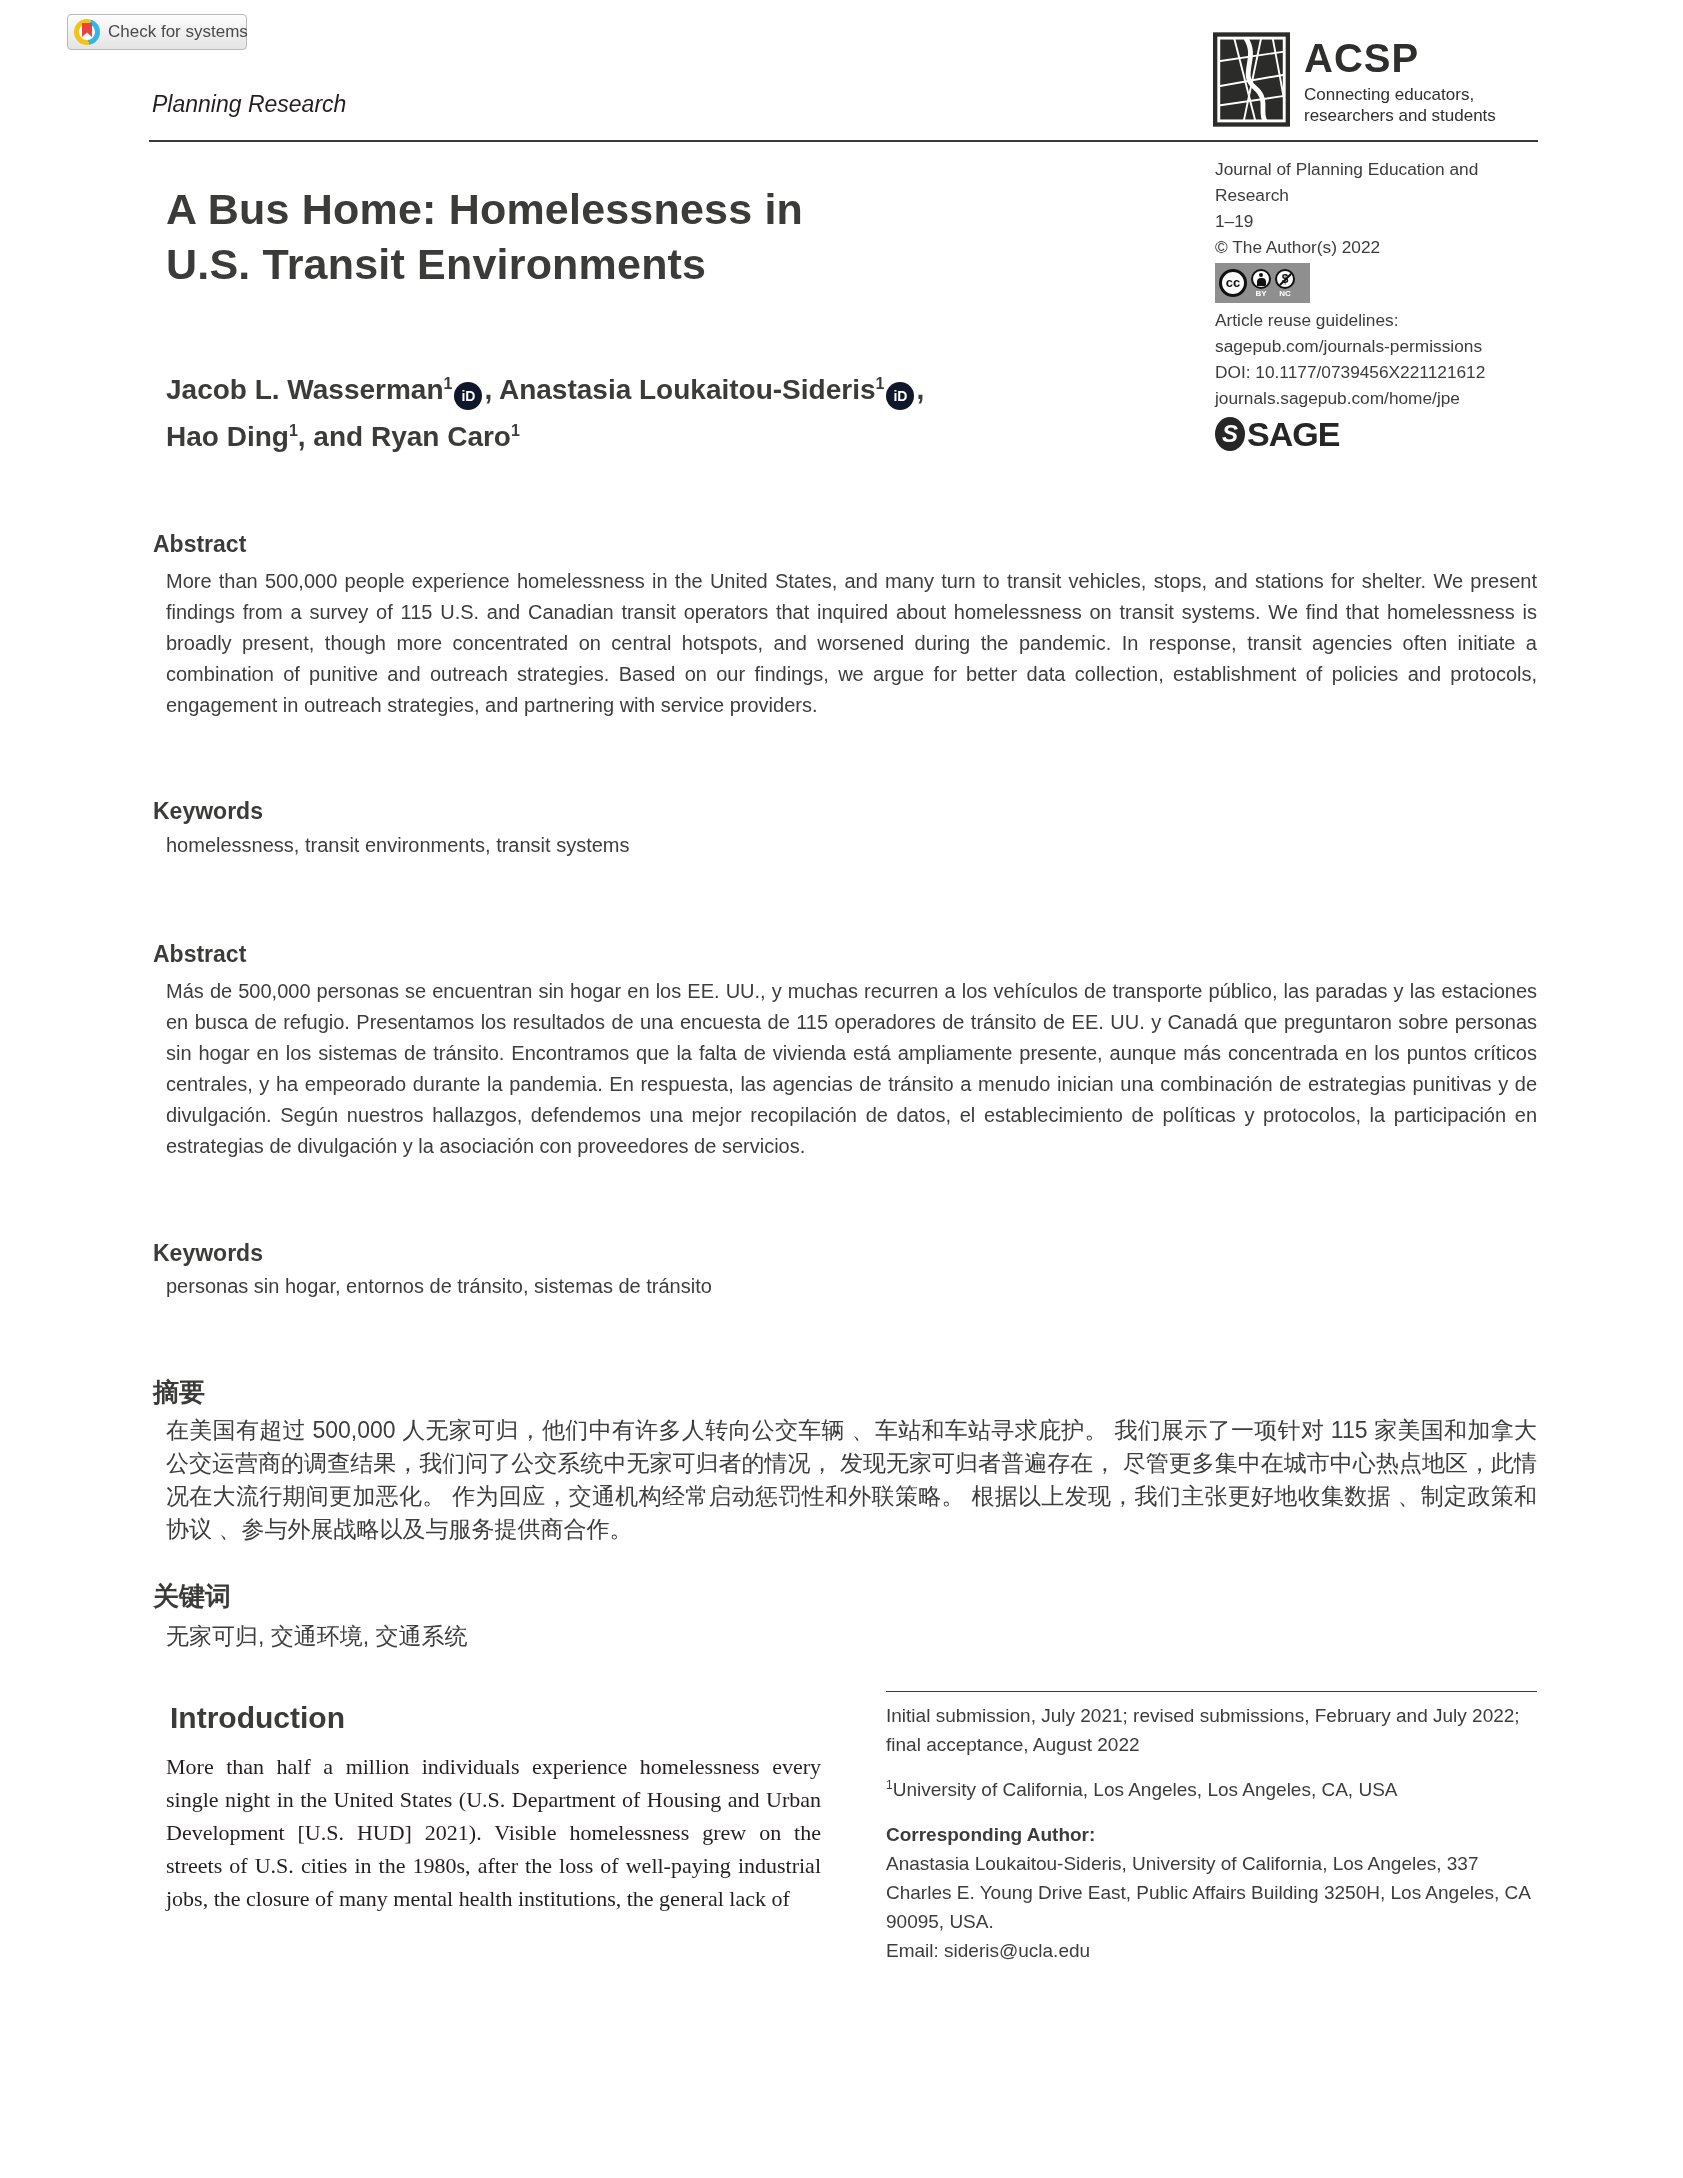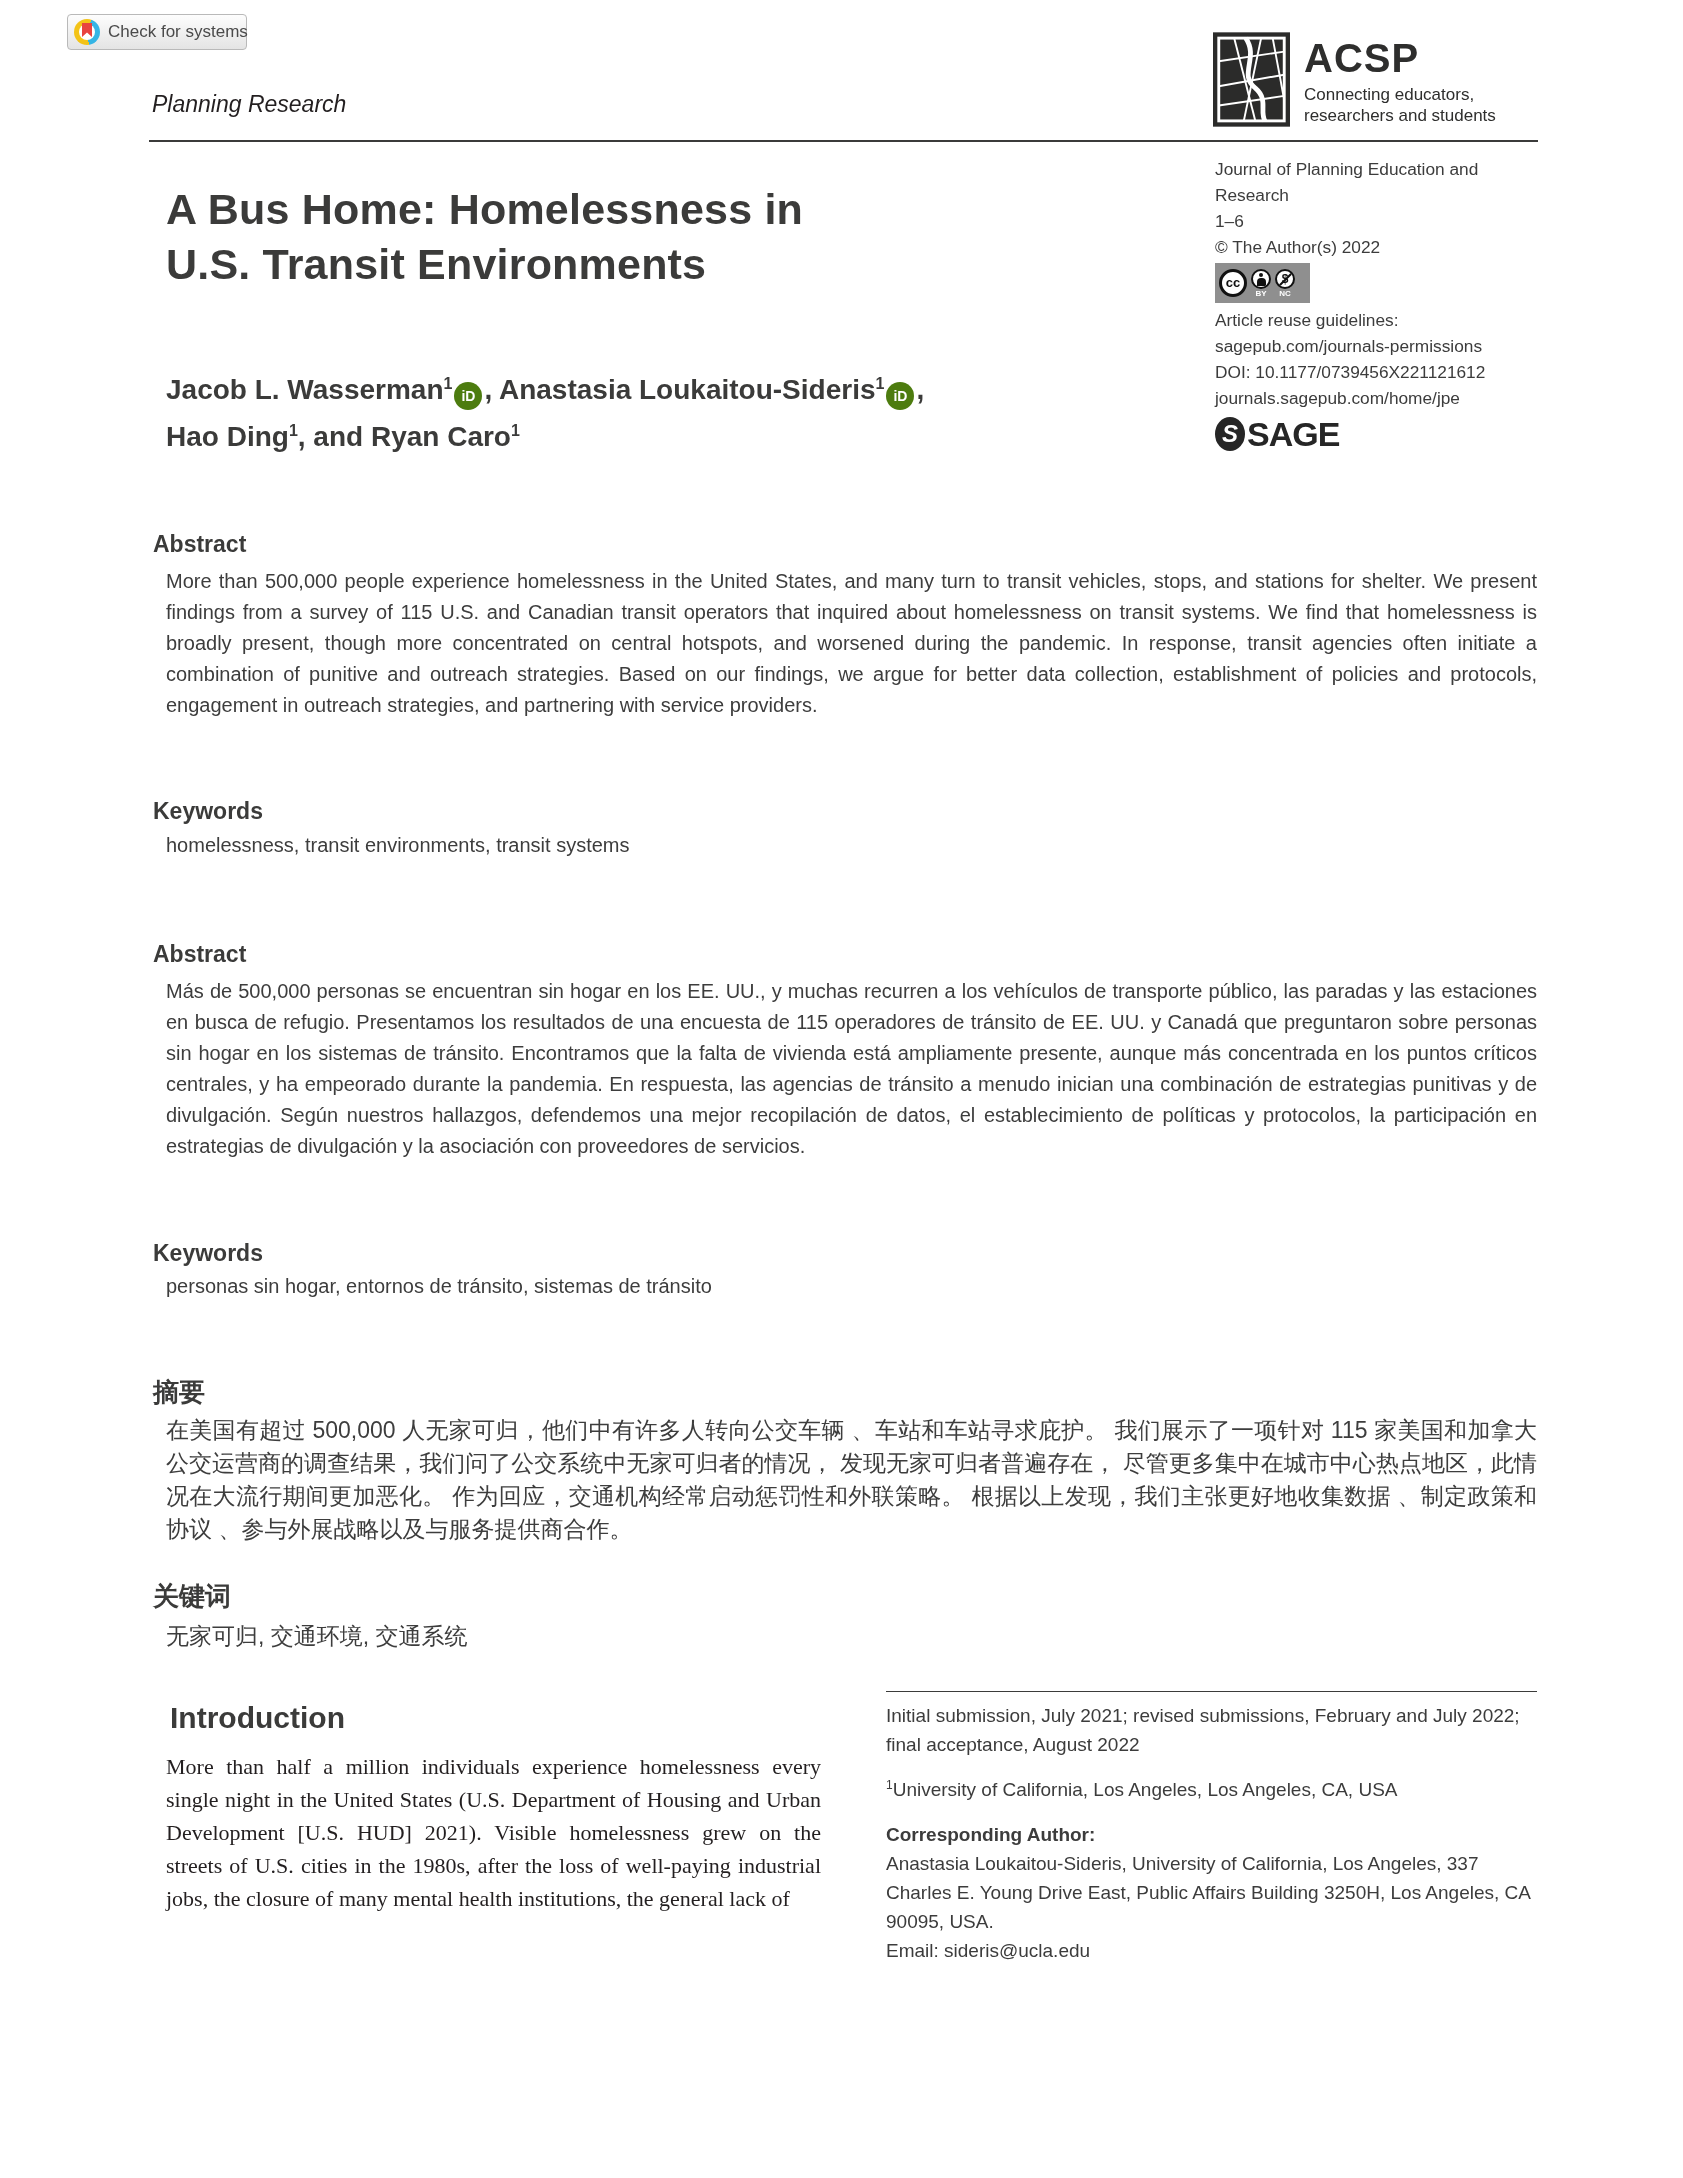--- a/index.html
+++ b/index.html
@@ -47,21 +47,21 @@
     position:absolute;left:166px;top:182px;width:891px;
     font-size:43px;font-weight:bold;line-height:55px;color:#3b3b3a;letter-spacing:0.2px;
   }
   .authors{
     position:absolute;left:166px;top:366px;width:970px;
     font-size:28px;font-weight:bold;color:#3b3b3a;line-height:47px;
   }
   .authors sup{font-size:16px;vertical-align:super;line-height:0;}
   .orcid{
     display:inline-block;width:28px;height:28px;border-radius:50%;
-    background:#4d7c0f;color:#ffffff;font-size:14px;font-weight:bold;
+    background:#0f172a;color:#ffffff;font-size:14px;font-weight:bold;
     text-align:center;line-height:28px;vertical-align:-2px;margin:0 2px 0 2px;
     font-family:"Liberation Sans",sans-serif;cursor:pointer;
   }
   
   .jinfo{
     position:absolute;left:1215px;top:156px;width:327px;
     font-size:17.3px;line-height:26px;color:#3c3c3c;
   }
   .jinfo .line{display:block;}
   .cc-badge{
@@ -160,21 +160,21 @@
     <span>U.S. Transit Environments</span>
   </h1>
 
   <div class="authors">
     <span>Jacob L. Wasserman</span><sup>1</sup><span class="orcid">iD</span><span>, Anastasia Loukaitou-Sideris</span><sup>1</sup><span class="orcid">iD</span><span>,</span><br>
     <span>Hao Ding</span><sup>1</sup><span>, and Ryan Caro</span><sup>1</sup>
   </div>
 
   <div class="jinfo">
     <span class="line">Journal of Planning Education and Research</span>
-    <span class="line">1–6</span>
+    <span class="line">1–19</span>
     <span class="line">© The Author(s) 2022</span>
     <div class="cc-badge">
       <span class="cc-big">cc</span>
       <span class="cc-unit">
         <span class="cc-small">
           <span class="cc-person-head"></span>
             <span class="cc-person-body"></span>
         </span>
         <span class="cc-tag">BY</span>
       </span>

